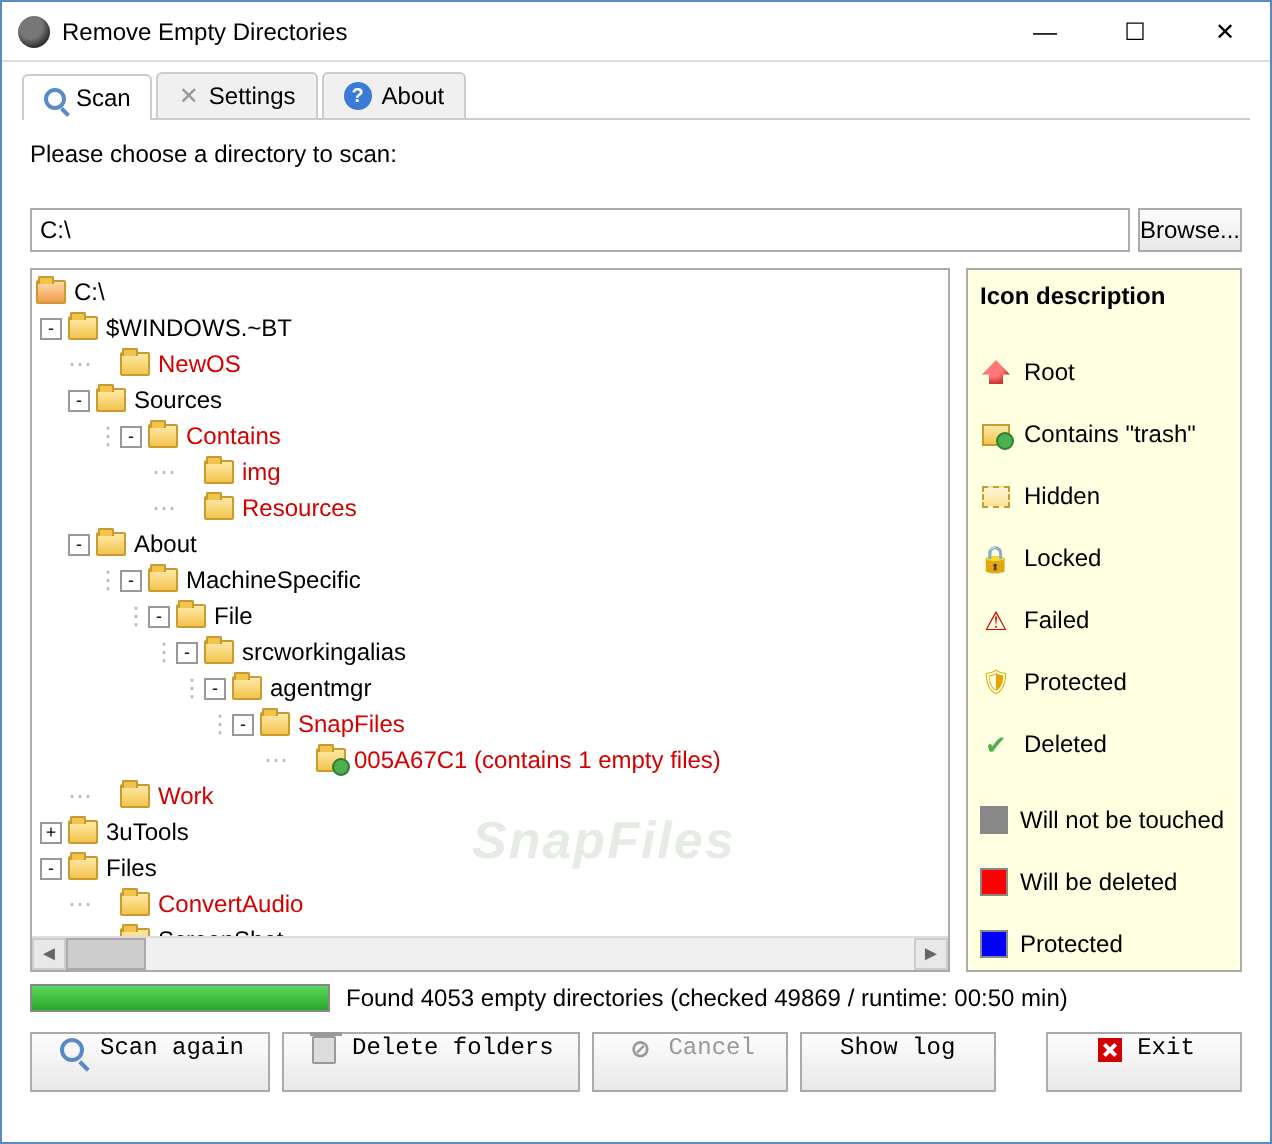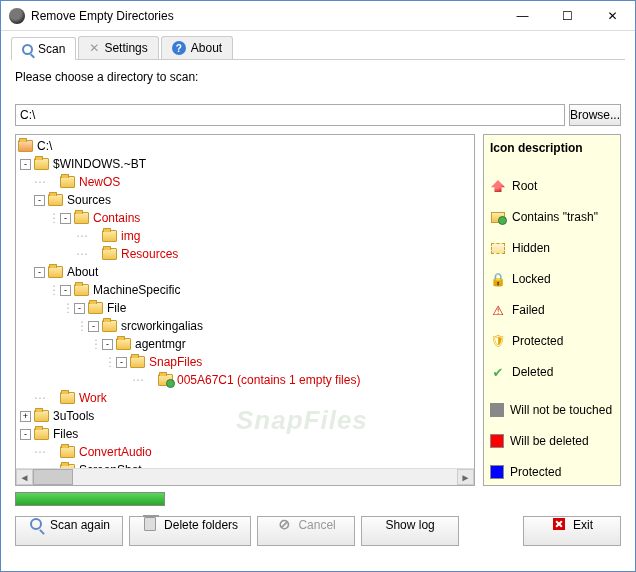--- a/index.html
+++ b/index.html
@@ -138,25 +138,25 @@
 
   .progress-row { display:flex; align-items:center; gap:8px; padding: 6px 4px; }
   .progress-bar { width: 150px; height: 14px; border:1px solid #888; background: linear-gradient(#5bd75b,#2aa82a);}
   .status-text { font-size: 12px; }
 
   .button-row { display: flex; gap: 6px; padding: 4px 4px 10px 4px;}
   .bbtn {
     height: 30px;
     border: 1px solid #aaa;
     background: linear-gradient(#fdfdfd,#e8e8e8);
-    font-family: Liberation Sans, sans-serif;
-    font-size: 12px;
-    display: inline-flex; align-items: flex-end; justify-content: center;
+    font-family: Liberation Mono, monospace;
+    font-size: 12px;
+    display: inline-flex; align-items: flex-start; justify-content: center;
     gap: 6px;
-    padding: 13px 12px;
+    padding: 0 12px;
     cursor: default;
     min-width: 98px;
   }
   .bbtn.disabled { color:#999; }
   .bico { width: 16px; height: 16px; display:inline-flex; align-items:center; justify-content:center; }
   .mag { width:12px; height:12px; border:2px solid #5a8ac6; border-radius:50%; position:relative;}
   .mag::after { content:""; position:absolute; right:-5px; bottom:-5px; width:6px; height:2px; background:#5a8ac6; transform:rotate(45deg);}
   .delico { width:12px; height:14px; border:1px solid #999; border-radius:1px; position:relative; background:#ddd;}
   .delico::before{content:""; position:absolute; left:-2px; top:-3px; width:16px; height:2px; background:#999;}
   .cancelico { color:#999; font-size:14px; font-weight:bold;}
@@ -456,20 +456,21 @@
         <div class="li">
             <span class="swatch sw-blue"></span>
             <span>Protected</span>
           </div>
       </div>
     </div>
   </div>
 
   <div class="progress-row">
     <div class="progress-bar"></div>
+    <div class="status-text">Found 4053 empty directories (checked 49869 / runtime: 00:50 min)</div>
   </div>
 
   <div class="button-row">
     <button class="bbtn">
       <span class="bico">
           <span class="mag"></span>
         </span>
       <span>Scan again</span>
     </button>
     <button class="bbtn">

